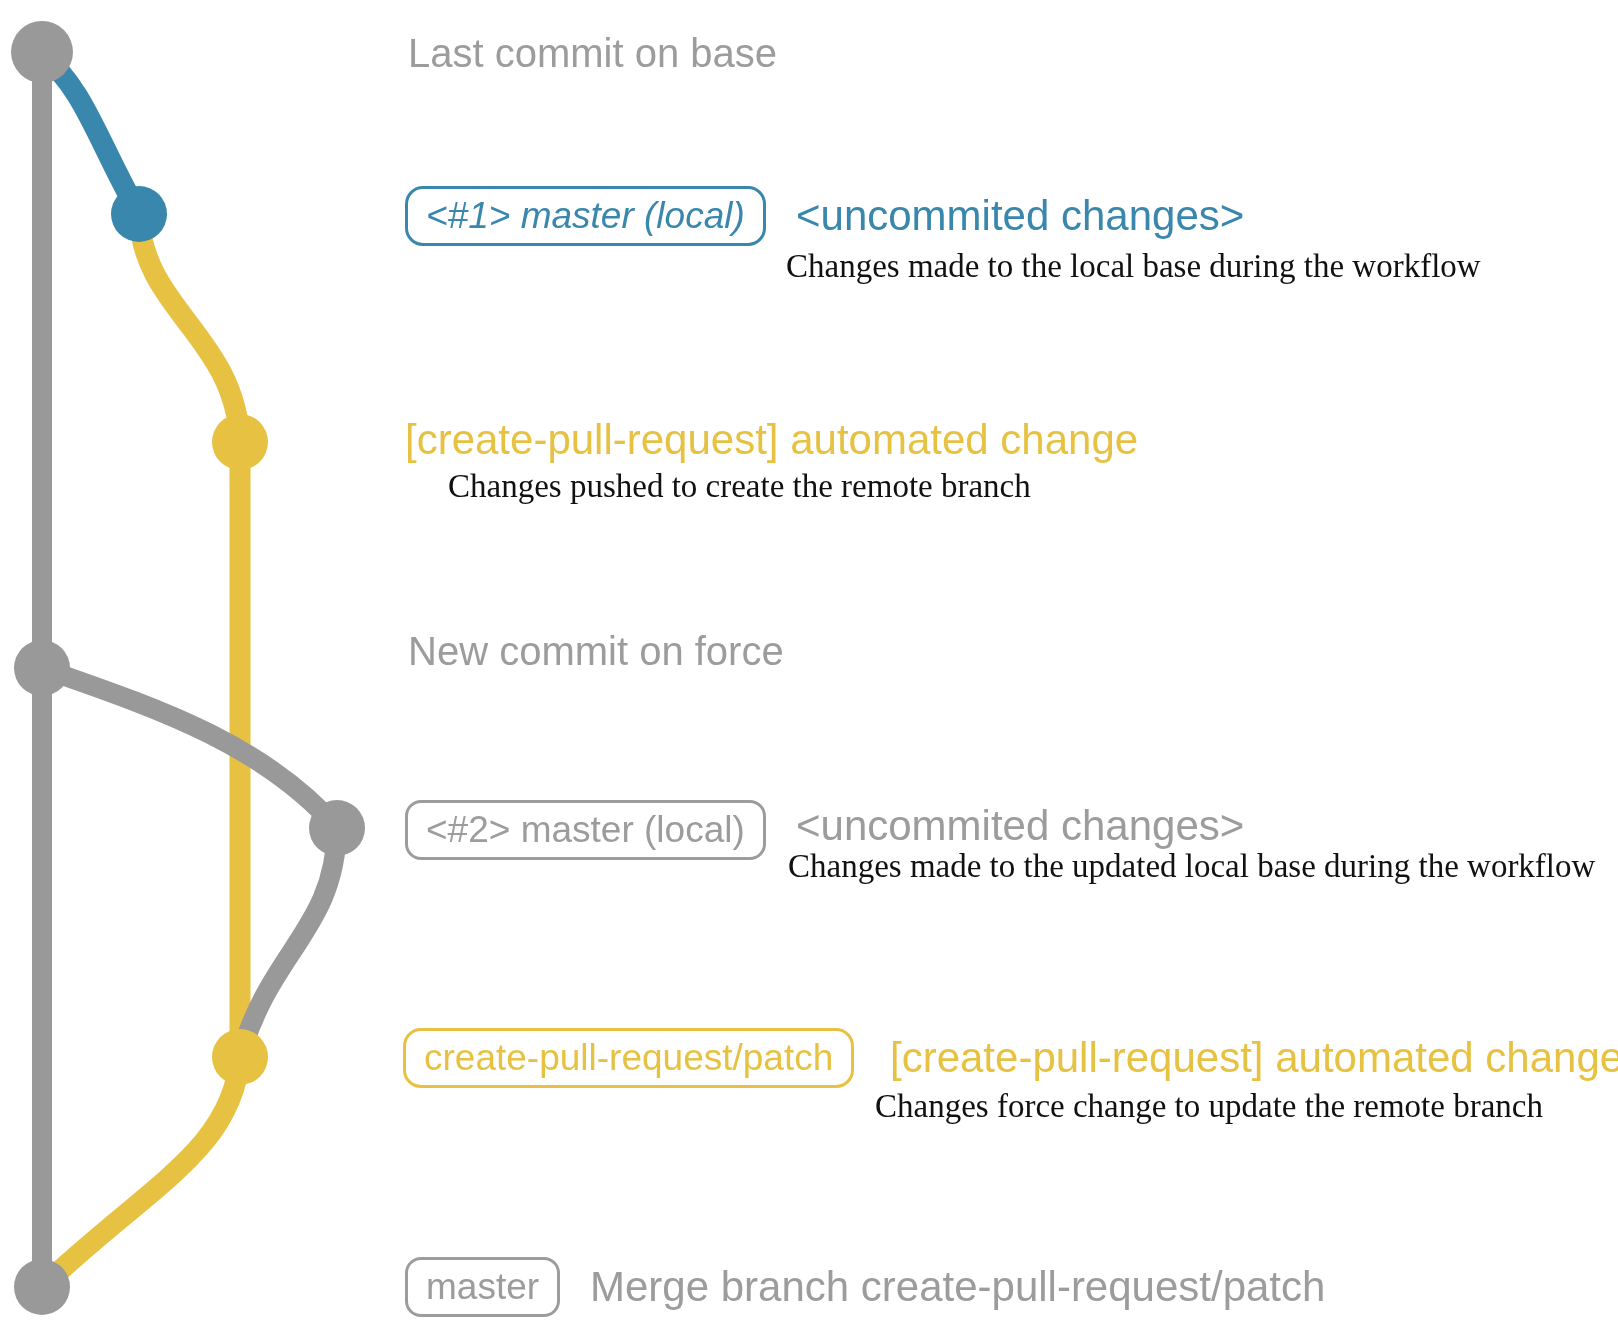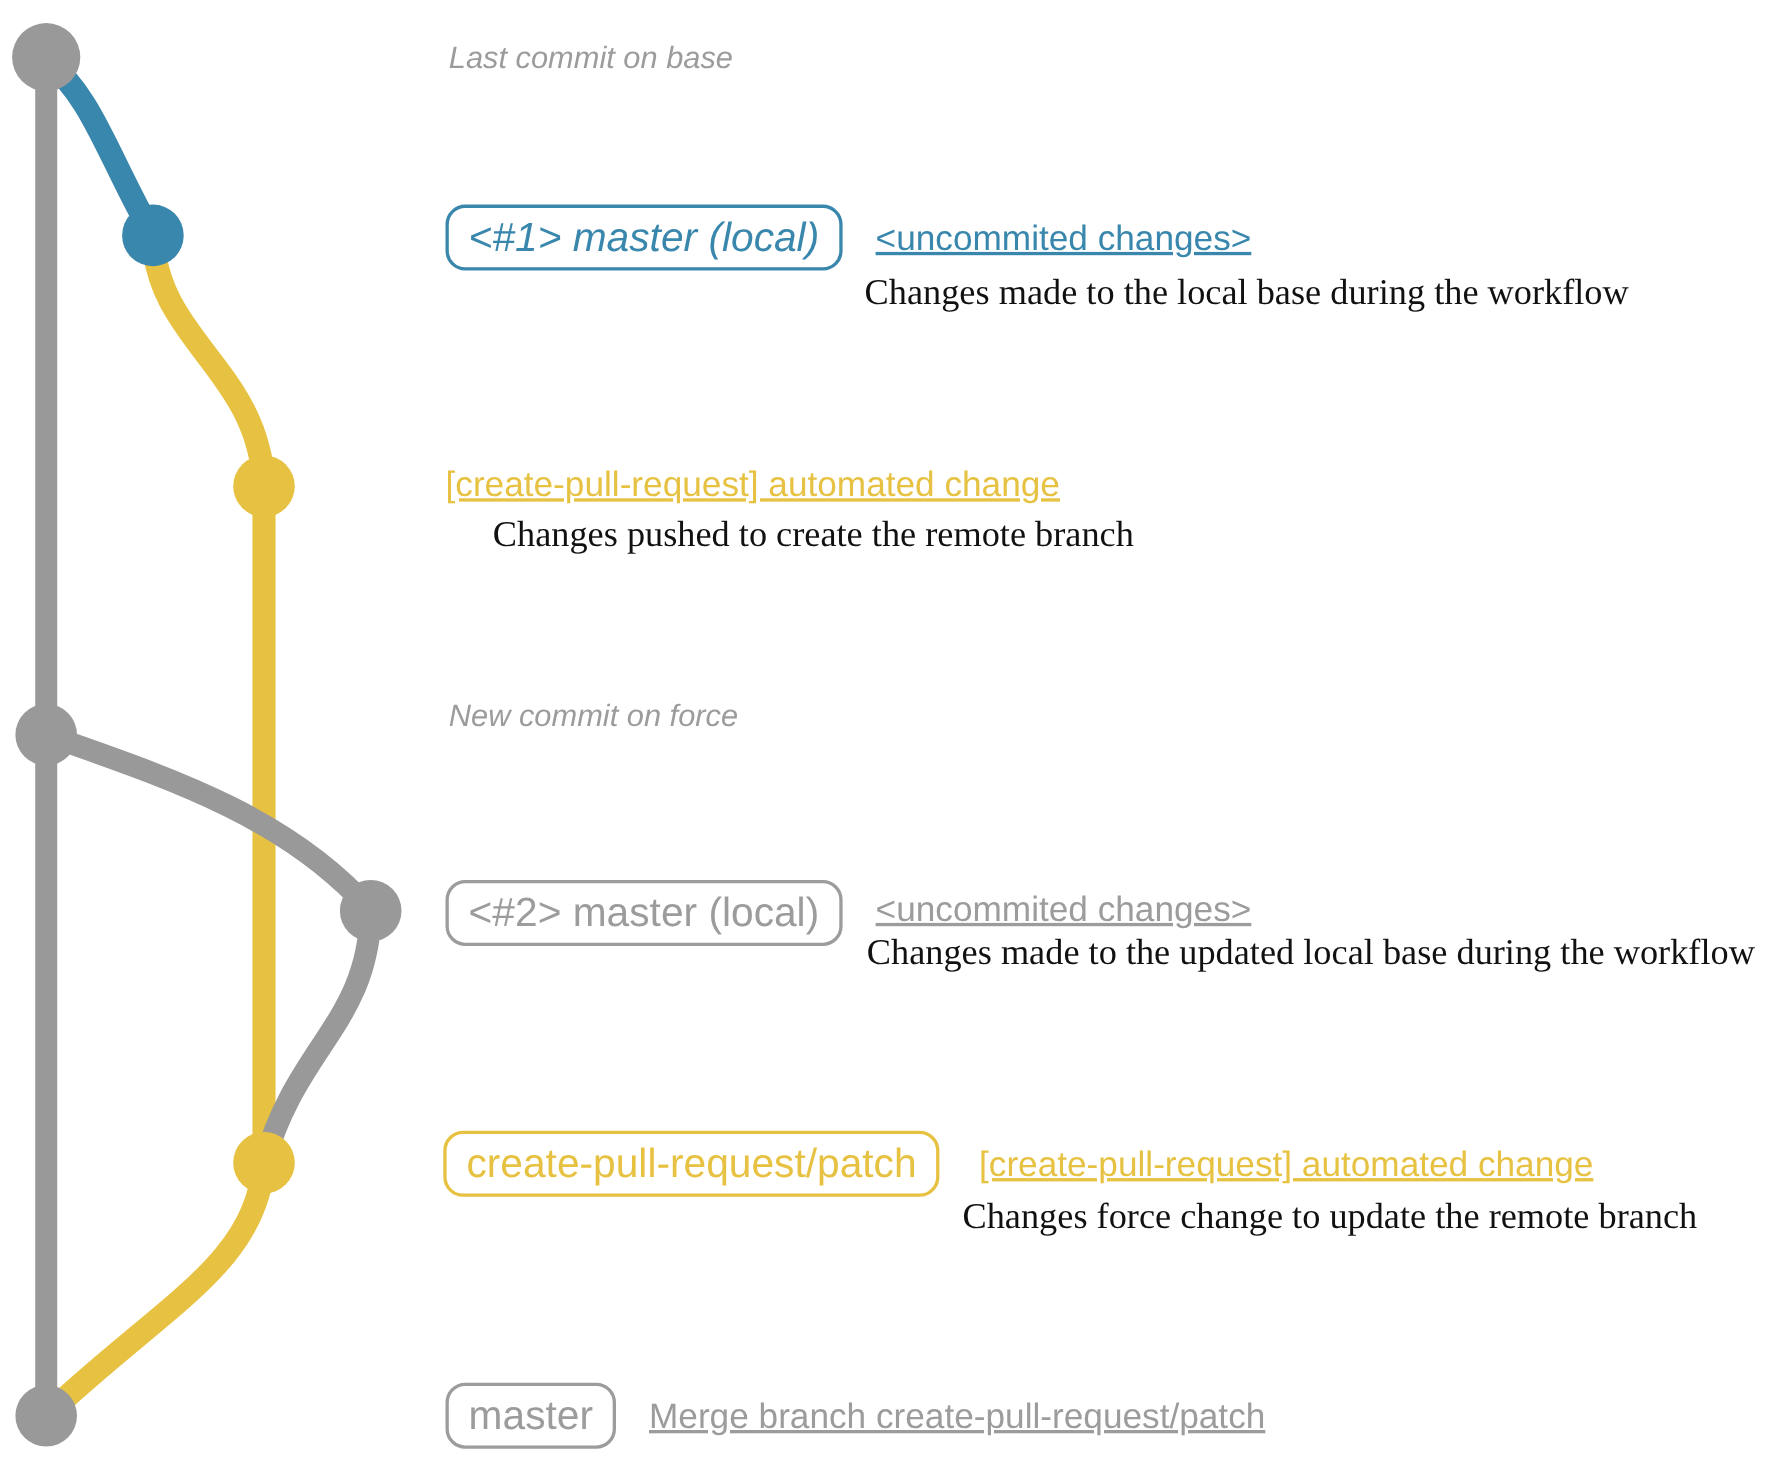--- a/index.html
+++ b/index.html
@@ -19,32 +19,32 @@
   }
   .graph-svg{position:absolute;left:0;top:0;}
   .graph-svg path{fill:none;}
   .s-base{stroke:var(--c-base);}
   .s-local{stroke:var(--c-local);}
   .s-remote{stroke:var(--c-remote);}
   .f-base{fill:var(--c-base);}
   .f-local{fill:var(--c-local);}
   .f-remote{fill:var(--c-remote);}
   .note{position:absolute;white-space:nowrap;}
-  .rowtitle{font-size:28px;line-height:44px;color:var(--c-baseText);font-style:italic;}
+  .rowtitle{font-size:40px;line-height:44px;color:var(--c-baseText);}
   .badge{
     position:absolute;
     display:flex;align-items:center;justify-content:center;
     height:60px;padding:0 18px;box-sizing:border-box;
     border:3px solid;border-radius:18px;
     font-size:37px;white-space:nowrap;
   }
   .badge.blue{color:var(--c-local);border-color:var(--c-local);}
-  .badge.gray{color:var(--c-baseText);border-color:var(--c-baseText);}
+  .badge.gray{color:var(--c-baseText);border-color:var(--c-baseText);border-radius:16px;}
   .badge.yellow{color:var(--c-remote);border-color:var(--c-remote);}
-  .headline{font-size:32px;line-height:44px;text-decoration:underline;}
+  .headline{font-size:42px;line-height:44px;}
   .headline.blue{color:var(--c-local);}
   .headline.gray{color:var(--c-baseText);}
   .headline.yellow{color:var(--c-remote);}
   .detail{
     font-family:"Liberation Serif",serif;
     font-size:33px;line-height:40px;
     color:var(--c-detail);
     text-align:right;
   }
 </style>

